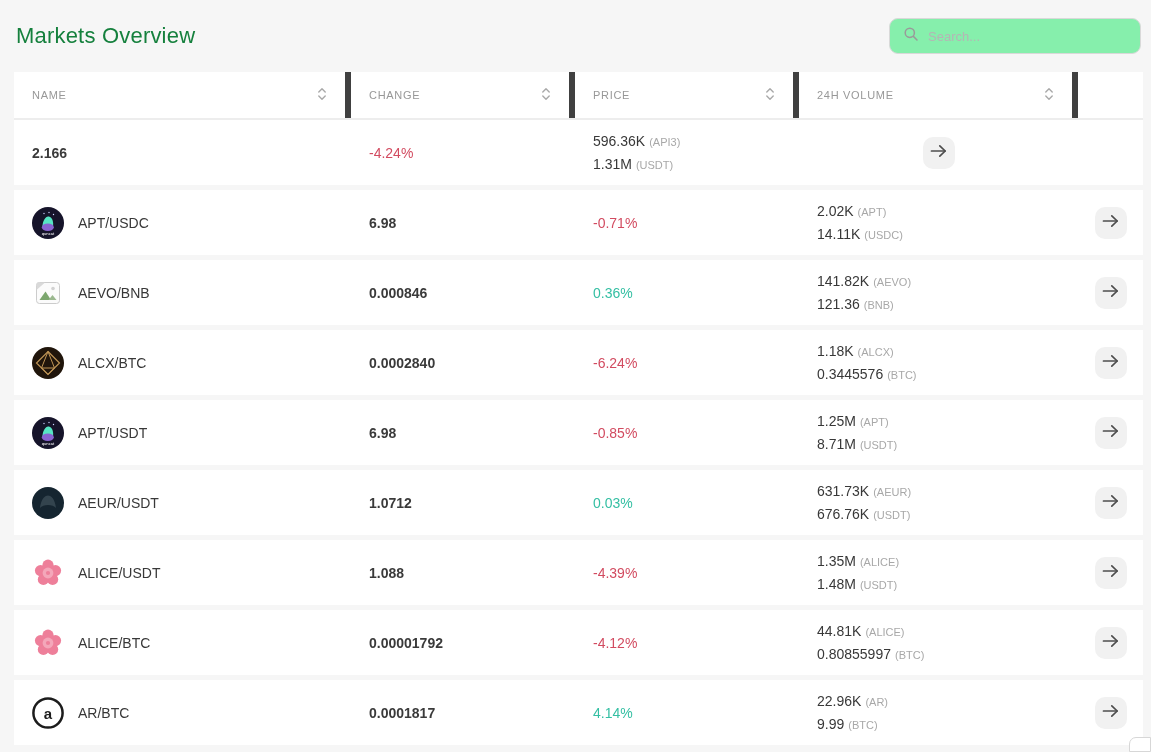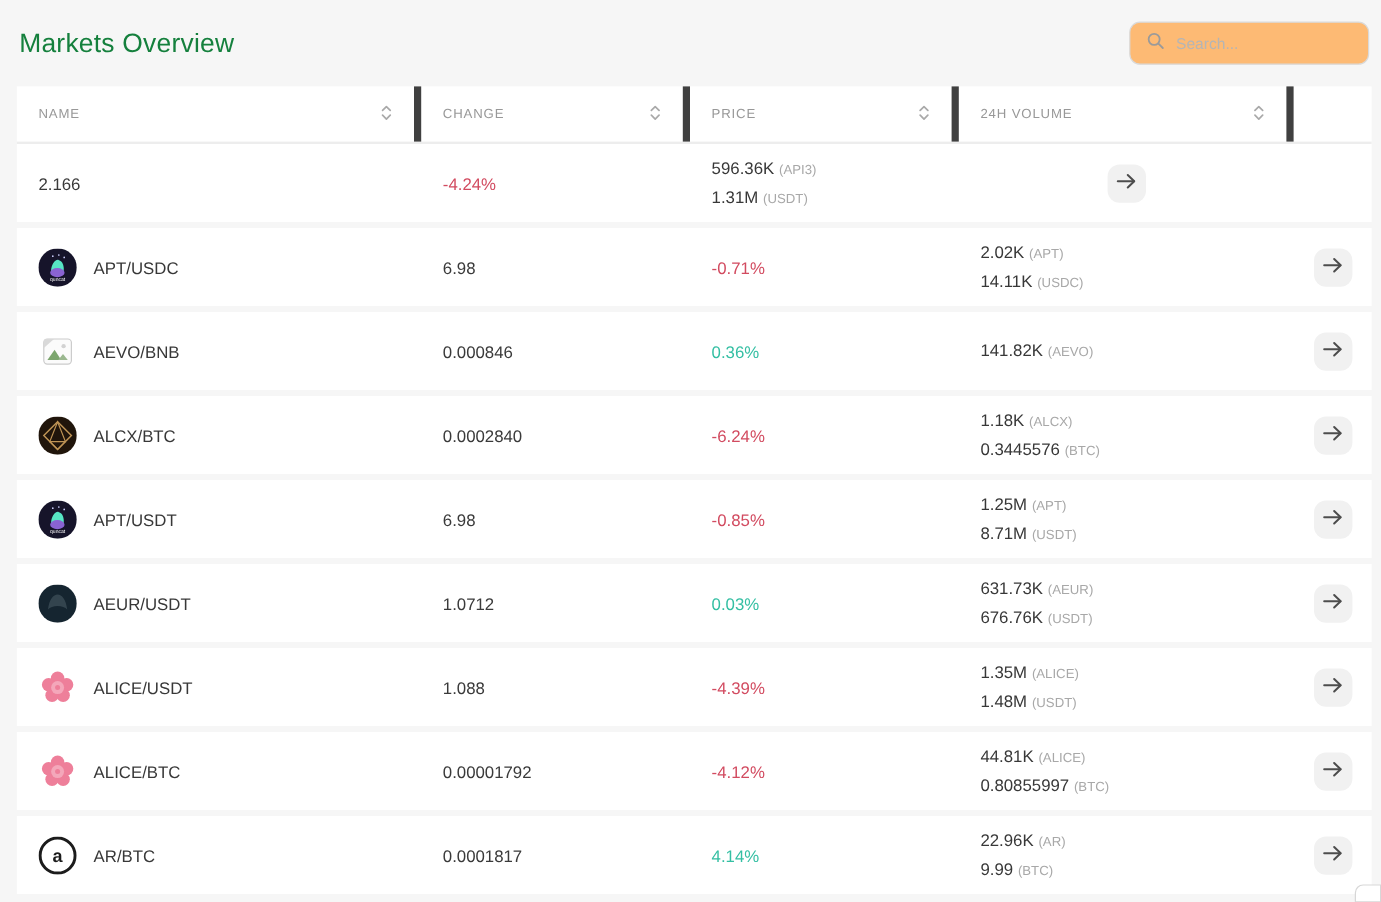--- a/index.html
+++ b/index.html
@@ -18,23 +18,23 @@
     justify-content:space-between;
     padding:0 10px 0 16px;
   }
   .page-title {
     font-size:22px;
     font-weight:400;
     color:#15803d;
     letter-spacing:.2px;
   }
   .search-box {
-    width:200px;
+    width:252px;
     height:36px;
-    background:#fdba74;
+    background:#86efac;
     border:1px solid #d9d9d9;
     border-radius:9px;
     display:flex;
     align-items:center;
     gap:9px;
     padding:0 13px;
   }
   .search-box input {
     border:none; outline:none;
     font-size:13px;
@@ -74,21 +74,21 @@
     height:65px;
     background:#fff;
     margin-bottom:5px;
     align-items:center;
   }
   .cell { padding:0 18px; font-size:14px; color:#3a3a3a; }
   .cell-name { display:flex; align-items:center; gap:14px; }
   .coin-icon { width:32px; height:32px; flex:0 0 auto; }
   .coin-icon svg { display:block; width:32px; height:32px; }
   .pair-label { font-size:14px; color:#383838; }
-  .cell-price { font-size:14px; }
+  .cell-price { font-size:14px;font-weight:bold; }
   .cell-change { font-size:14px; }
   .cell-change.neg { color:#d24b60; }
   .cell-change.pos { color:#34bfa3; }
   .cell-volume { line-height:22px; }
   .vol-line { white-space:nowrap; }
   .vol-val { font-size:14px; color:#383838; }
   .vol-unit { font-size:11px; color:#a8a8a8; margin-left:4px; }
   .cell-action { display:flex; justify-content:center; padding:0; }
   .go-btn {
     width:32px; height:32px;
@@ -216,20 +216,21 @@
               <path d="M16.5 23 L20.5 18 L24.5 23 Z" fill="#9bb88f"></path>
               <circle cx="21" cy="11.5" r="1.8" fill="#d2d2d2"></circle>
             </svg>
           </span>
           <span class="pair-label">AEVO/BNB</span>
         </div>
         <div class="cell cell-price">0.000846</div>
         <div class="cell cell-change pos">0.36%</div>
         <div class="cell cell-volume">
           <div class="vol-line"><span class="vol-val">141.82K</span><span class="vol-unit">(AEVO)</span></div>
+          <div class="vol-line"><span class="vol-val">121.36</span><span class="vol-unit">(BNB)</span></div>
         </div>
         <div class="cell cell-action">
           <button class="go-btn">
             <span><svg width="17" height="14" viewBox="0 0 17 14" fill="none" stroke="#4d4d4d" stroke-width="1.7" stroke-linecap="round" stroke-linejoin="round">
                 <path d="M1.5 7 H15"></path>
                 <path d="M9.8 1.8 L15.2 7 L9.8 12.2"></path>
               </svg></span>
           </button>
         </div>
       </div>

